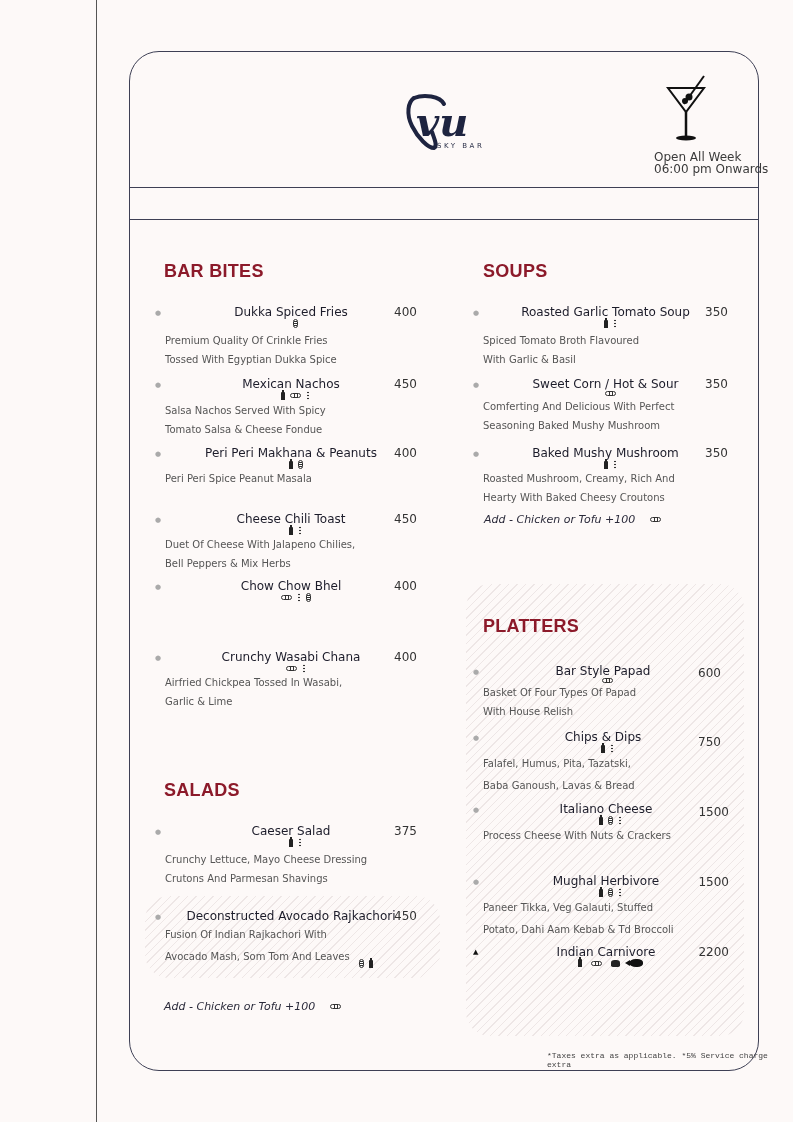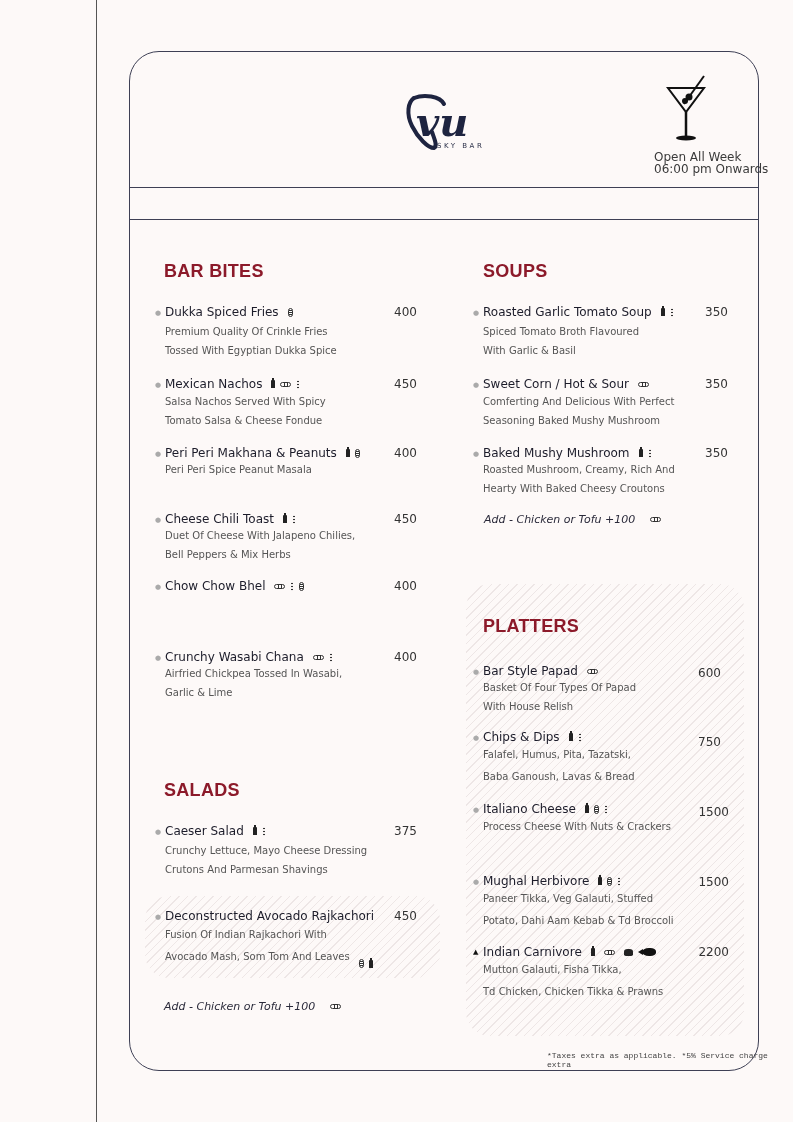--- a/index.html
+++ b/index.html
@@ -6,21 +6,21 @@
   body{width:793px;height:1122px;background:#fdf9f8;position:relative;overflow:hidden;font-family:"DejaVu Sans",sans-serif;color:#1c1c2a;}
   .left-rule{position:absolute;left:96px;top:0;width:1px;height:1122px;background:#555;}
   .card{position:absolute;left:129px;top:51px;width:630px;height:1020px;border:1px solid #3e4055;border-radius:30px;box-sizing:border-box;}
   .hline{position:absolute;left:129px;width:630px;height:1px;background:#3e4055;}
   .logo{position:absolute;left:404px;top:92px;width:86px;height:60px;}
   .logo-sub{position:absolute;left:437px;top:142px;font-size:7px;letter-spacing:2.5px;color:#2b3048;}
   .glass{position:absolute;left:664px;top:72px;width:44px;height:72px;}
   .hours{position:absolute;left:654px;top:151px;font-size:12px;line-height:12px;color:#3a3a3a;}
   .sec-title{position:absolute;font-family:"Liberation Sans",sans-serif;font-weight:bold;font-size:18px;color:#8c1a2a;letter-spacing:0.3px;}
   .item{position:absolute;}
-  .item-name{font-size:12px;color:#1c1c2a;white-space:nowrap;display:flex;align-items:center;}
+  .item-name{font-size:12px;color:#1c1c2a;white-space:nowrap;display:flex;align-items:center;flex-direction:column;}
   .bullet{position:absolute;left:-10px;top:4px;font-size:7px;color:#aaa;}
   .bullet.tri{color:#111;font-size:7px;top:3px;}
   .item-price{position:absolute;font-size:12px;color:#333;}
   .item-desc{font-size:10px;color:#555;line-height:19px;margin-top:3px;}
   .icons{display:inline-flex;gap:5px;margin-left:9px;align-items:center;}
   .ic{display:inline-block;}
   .ic-bottle{width:4px;height:8px;background:#222;border-radius:1px 1px 0 0;position:relative;}
   .ic-bottle:before{content:"";position:absolute;left:1px;top:-2px;width:2px;height:2px;background:#222;}
   .ic-egg{width:5px;height:9px;border:1.2px solid #333;border-radius:3px;box-sizing:border-box;background:repeating-linear-gradient(#fff 0 1px,#333 1px 2px);}
   .ic-wheat{width:4px;height:9px;background:radial-gradient(circle,#333 40%,transparent 45%) 0 0/4px 3px;}
@@ -328,19 +328,15 @@
   <div class="item-name">
       <span>Indian Carnivore</span>
     <span class="icons" style="gap:9px">
         <i class="ic ic-bottle"></i>
         <i class="ic ic-chain"></i>
         <i class="ic ic-crab"></i>
         <i class="ic ic-fish"></i>
       </span>
     </div>
   <span class="item-price" style="right:0;top:0">2200</span>
-  <div class="item-desc" style="line-height:22px;margin-top:0">
-      <div>Mutton Galauti, Fisha Tikka,</div>
-      <div>Td Chicken, Chicken Tikka &amp; Prawns</div>
-    </div>
 </div>
 
 <div class="footer-note">*Taxes extra as applicable. *5% Service charge extra</div>
 
 </body></html>

